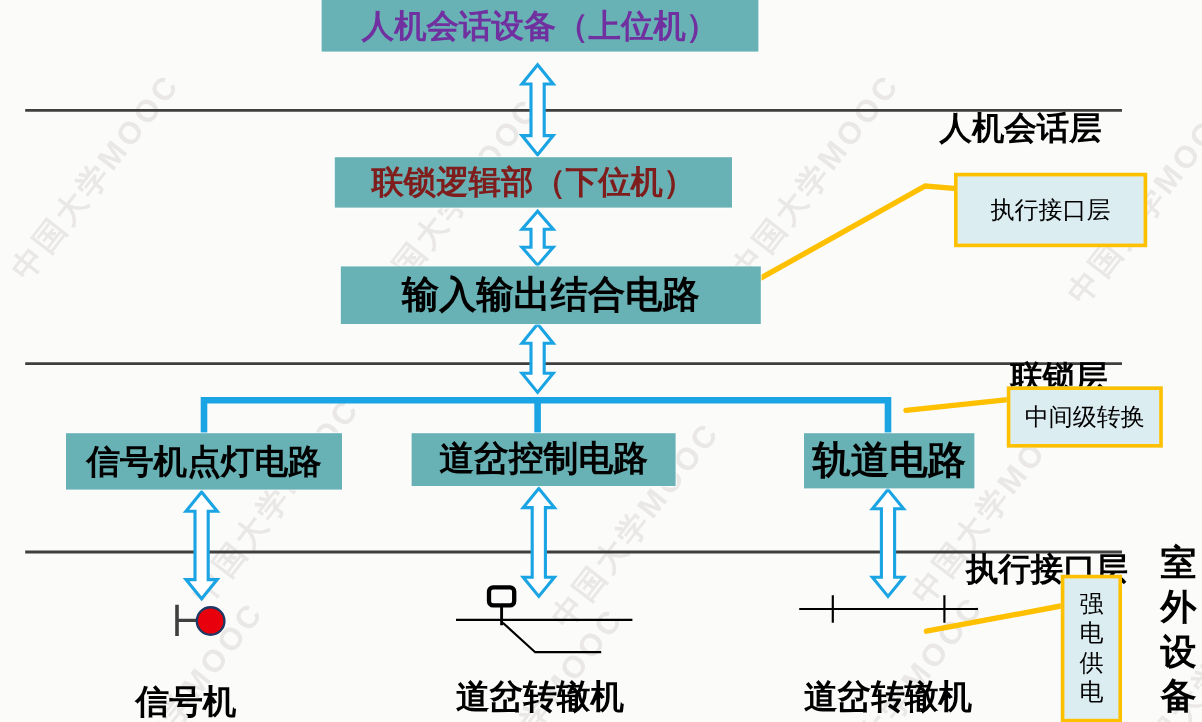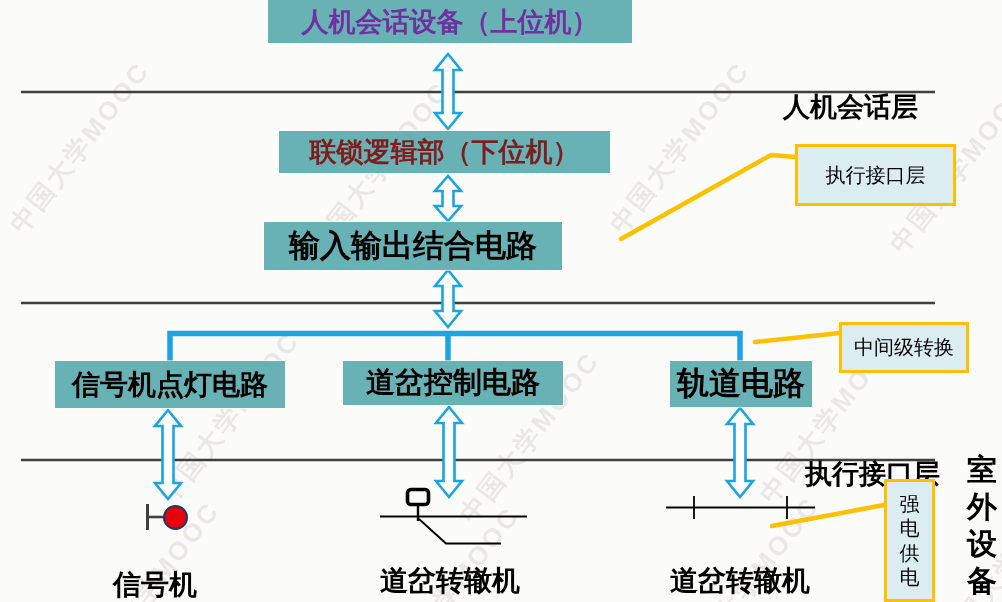--- a/index.html
+++ b/index.html
@@ -116,29 +116,30 @@
       <line x1="666" y1="507.5" x2="815" y2="507.5" stroke-width="1.8"></line>
       <line x1="694" y1="496" x2="694" y2="519" stroke-width="1.8"></line>
       <line x1="787" y1="496" x2="787" y2="519" stroke-width="1.8"></line>
     </g>
   </svg>
 
   <div class="tbox purple" style="left:268px;top:0;width:364px;height:43px;font-size:27px">人机会话设备（上位机）</div>
 
   <div class="tbox red" style="left:279px;top:131px;width:331px;height:42px;font-size:27px">联锁逻辑部（下位机）</div>
 
-  <div class="tbox" style="left:264px;top:222px;width:298px;height:48px;font-size:31px">输入输出结合电路</div>
+  <div class="tbox" style="left:284px;top:222px;width:350px;height:48px;font-size:31px">输入输出结合电路</div>
 
   <div class="tbox" style="left:343px;top:361px;width:220px;height:44px;font-size:29px">道岔控制电路</div>
 
   <div class="tbox" style="left:55px;top:361px;width:230px;height:47px;font-size:28px">信号机点灯电路</div>
 
   <div class="tbox" style="left:670px;top:361px;width:142px;height:46px;font-size:32px">轨道电路</div>
 
   <div class="layer-label" style="left:783px;top:57px">人机会话层</div>
+  <div class="layer-label" style="left:842px;top:264px">联锁层</div>
   <div class="layer-label" style="left:805px;top:424px">执行接口层</div>
 
   <div class="callout" style="left:795px;top:144px;width:161px;height:62px">执行接口层</div>
 
   <div class="callout" style="left:839px;top:322px;width:130px;height:51px">中间级转换</div>
 
   <div class="callout vertical" style="left:884px;top:479px;width:51px;height:123px">
       <div>强</div>
       <div>电</div>
       <div>供</div>

